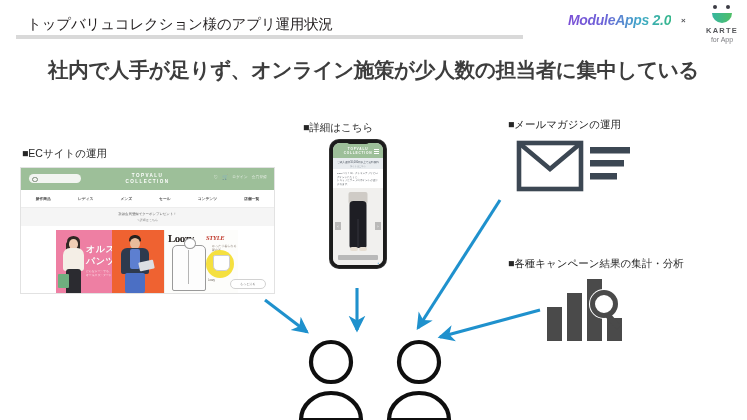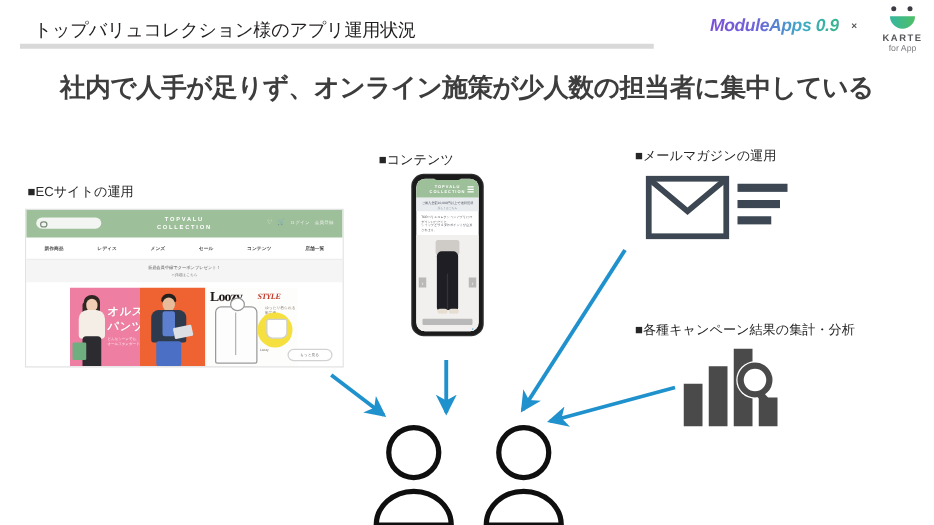--- a/index.html
+++ b/index.html
@@ -250,37 +250,37 @@
   .arrows{position:absolute;inset:0;pointer-events:none;}
 </style>
 </head>
 <body>
 
 <div class="slide">
 
   <div class="hdr-title">トップバリュコレクション様のアプリ運用状況</div>
   <div class="hdr-rule"></div>
 
-  <div class="logo-ma">ModuleApps 0.9</div>
+  <div class="logo-ma">ModuleApps 2.0</div>
   <div class="logo-x">×</div>
 
   <div class="karte">
     <div class="karte-eyes">
       <i class="l"></i>
         <i class="r"></i>
     </div>
     <div class="karte-smile"></div>
     <div class="karte-name">KARTE</div>
     <div class="karte-sub">for App</div>
   </div>
 
   <div class="headline">社内で人手が足りず、オンライン施策が少人数の担当者に集中している</div>
 
   <div class="lbl lbl-ec">■ECサイトの運用</div>
-  <div class="lbl lbl-app">■コンテンツ</div>
+  <div class="lbl lbl-app">■詳細はこちら</div>
   <div class="lbl lbl-chart">■各種キャンペーン結果の集計・分析</div>
   <div class="lbl lbl-mail">■メールマガジンの運用</div>
 
   <div class="ec">
 
     <div class="ec-topbar">
       <div class="ec-search"></div>
       <div class="ec-brand">
         <div>TOPVALU</div>
         <div>COLLECTION</div>

